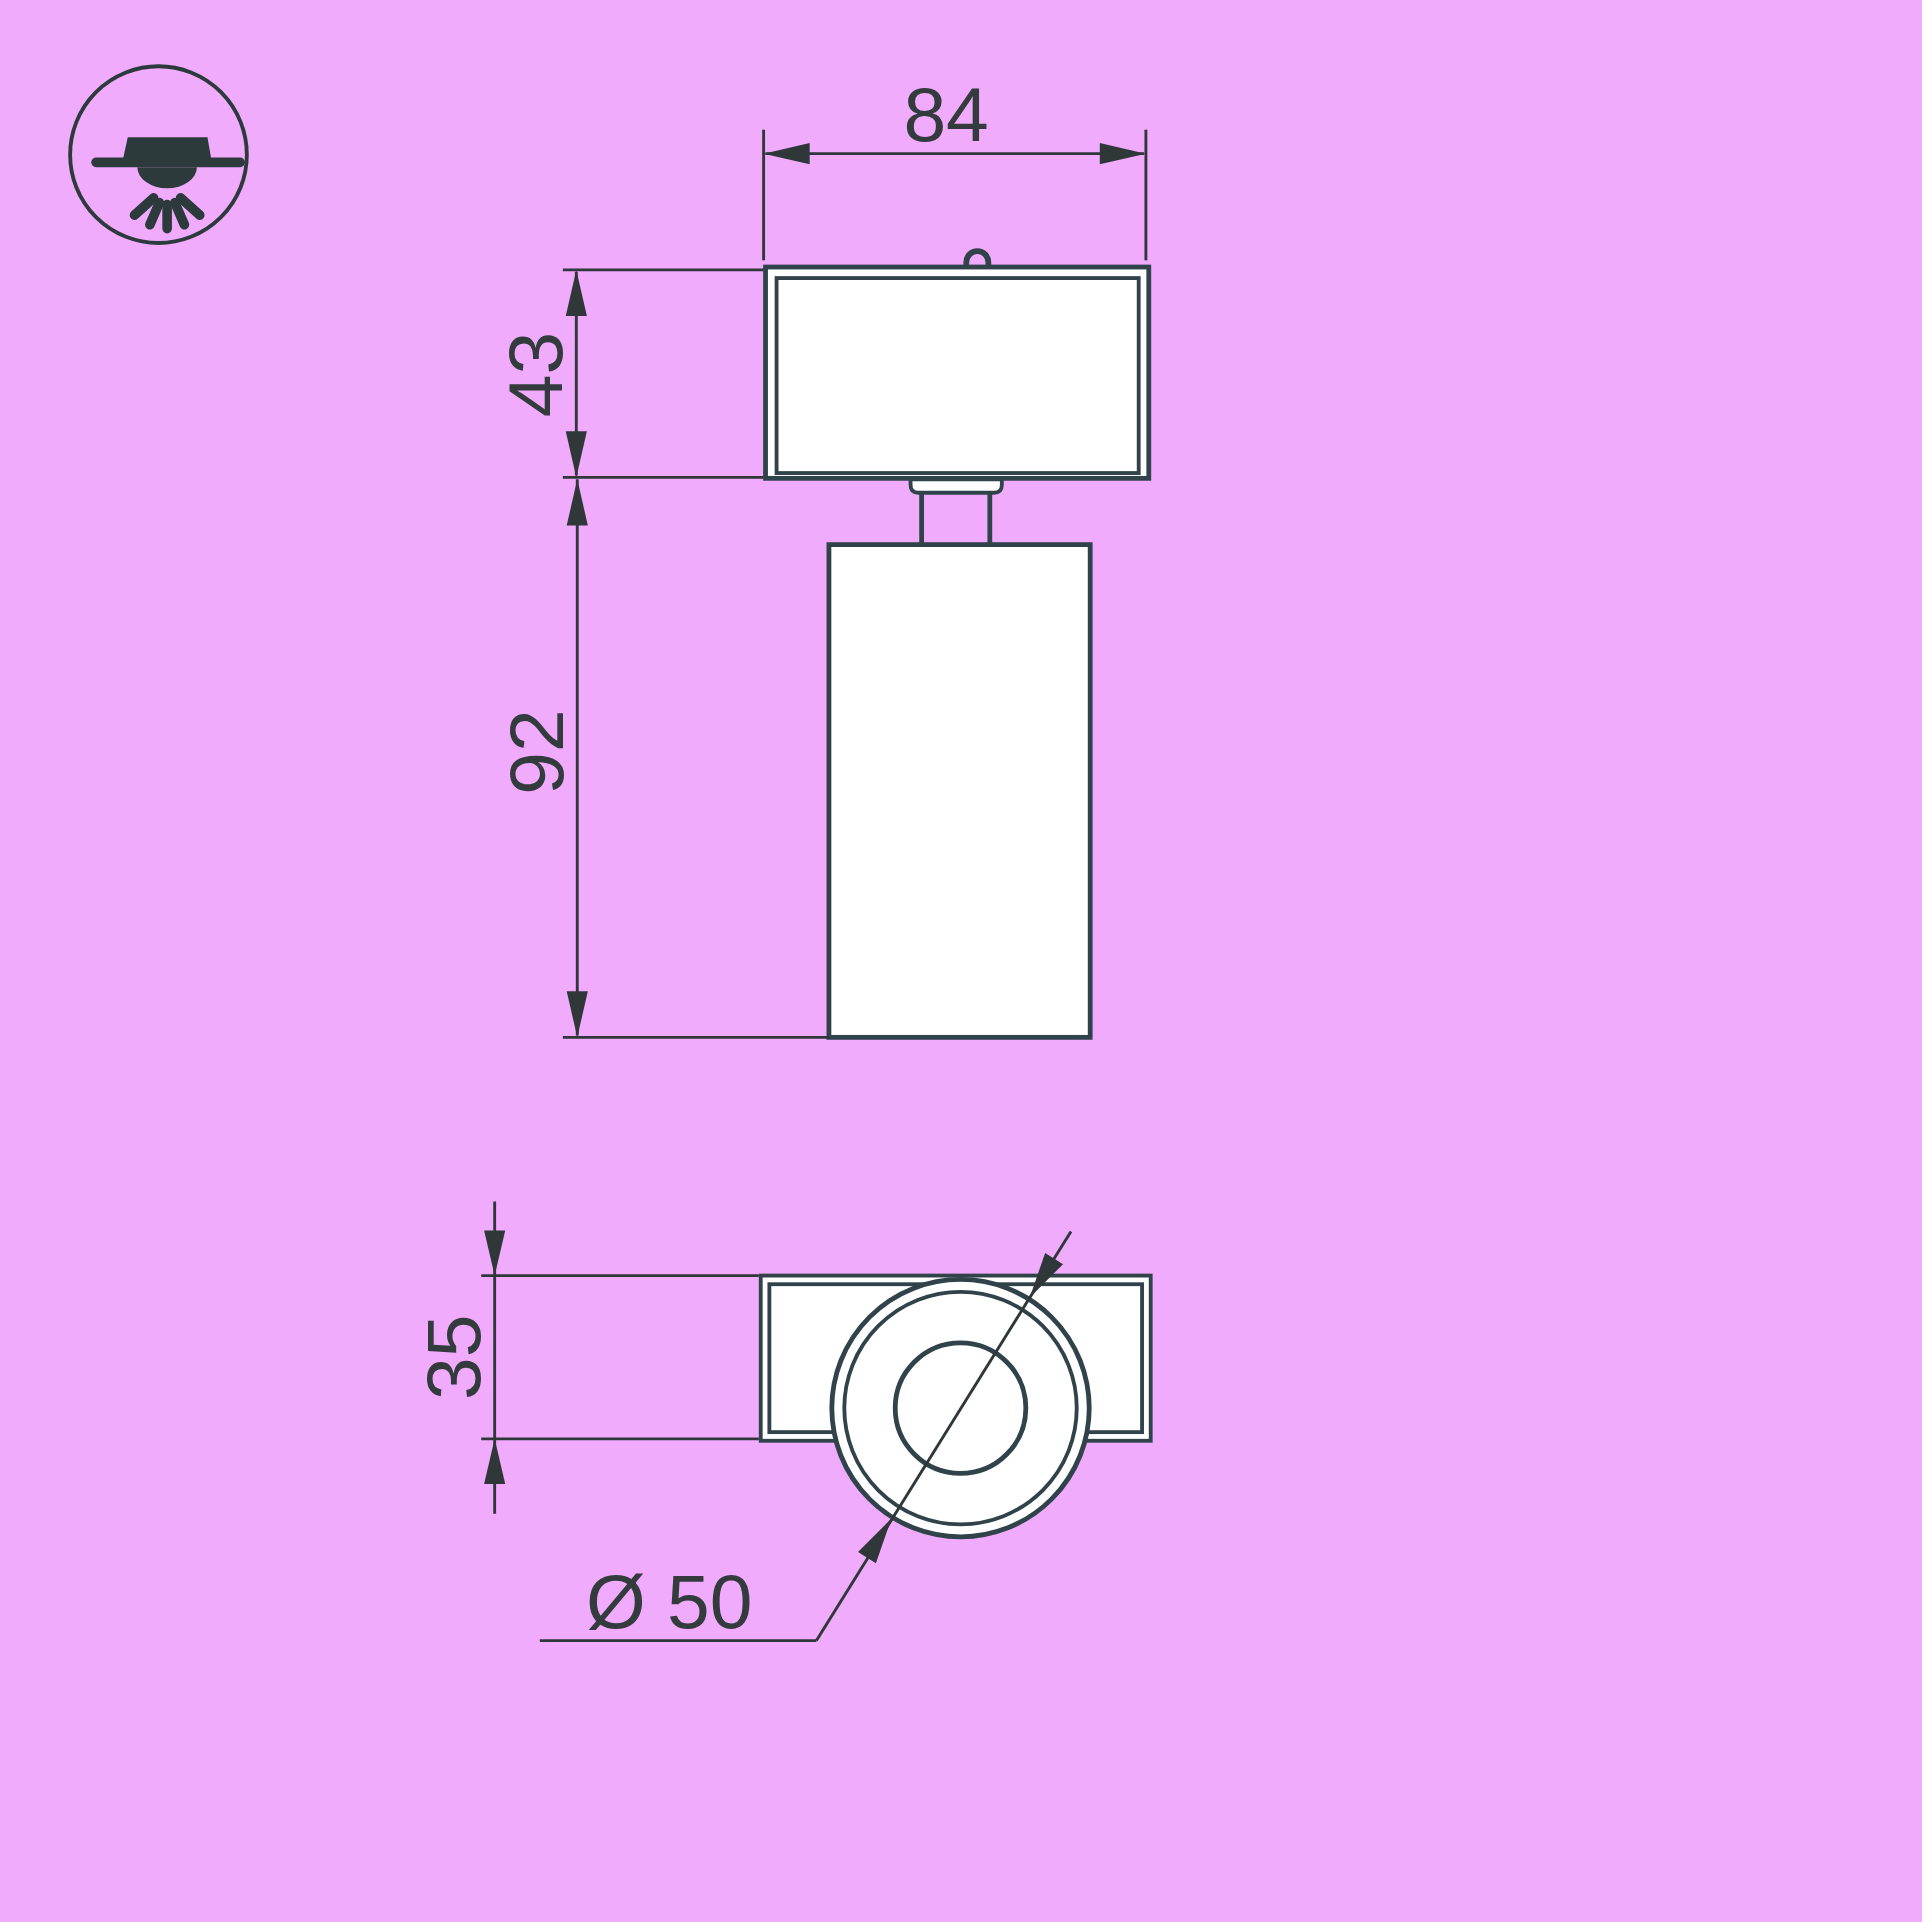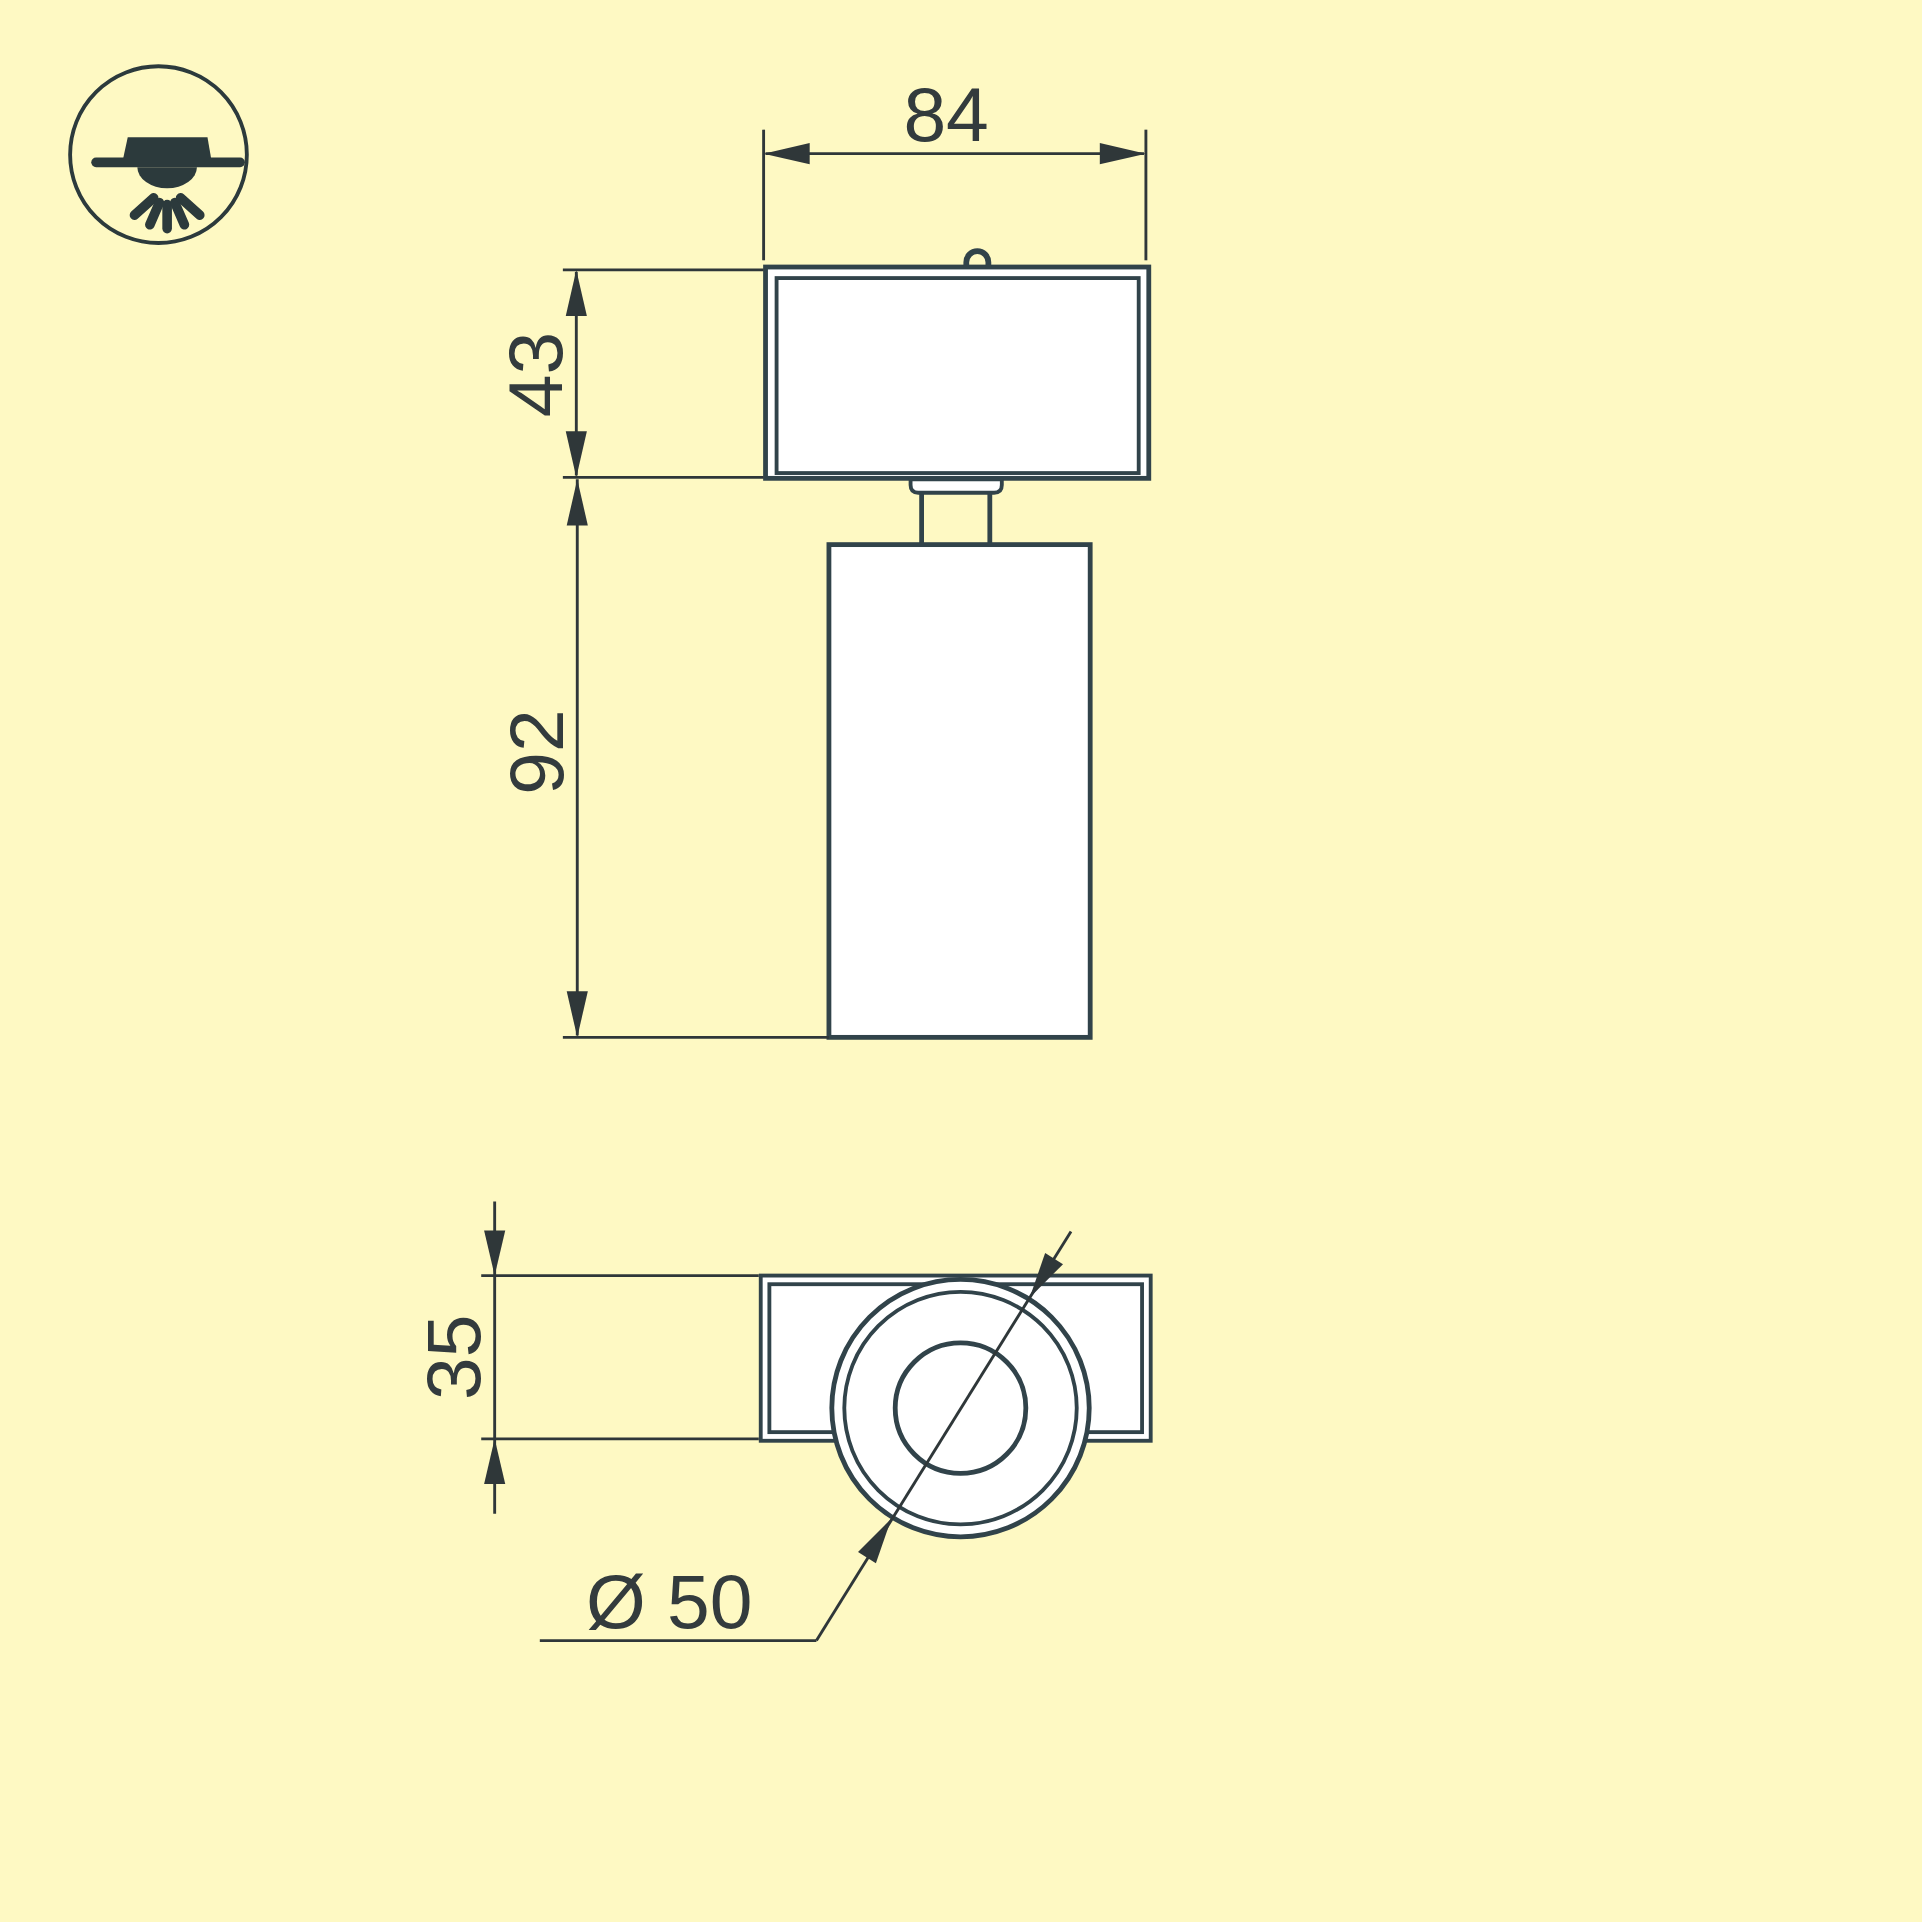--- a/index.html
+++ b/index.html
@@ -1,19 +1,19 @@
 <!DOCTYPE html>
 <html><head>
 <meta charset="utf-8">
 <style>
   html,body{margin:0;padding:0;background:#ffffff;}
   #stage{
     position:relative;
     width:1922px;height:1922px;
-    background:#fef9c3;
+    background:#f0abfc;
     font-family:"Liberation Sans", sans-serif;
     overflow:hidden;
   }
   #drawing{position:absolute;left:0;top:0;}
   
   .shape{stroke:#31434a;fill:none;}
   .shape-fill{stroke:#31434a;fill:#ffffff;}
   .thick5{stroke-width:5px;}
   .thick4{stroke-width:4px;}
   .thick6{stroke-width:6px;}

